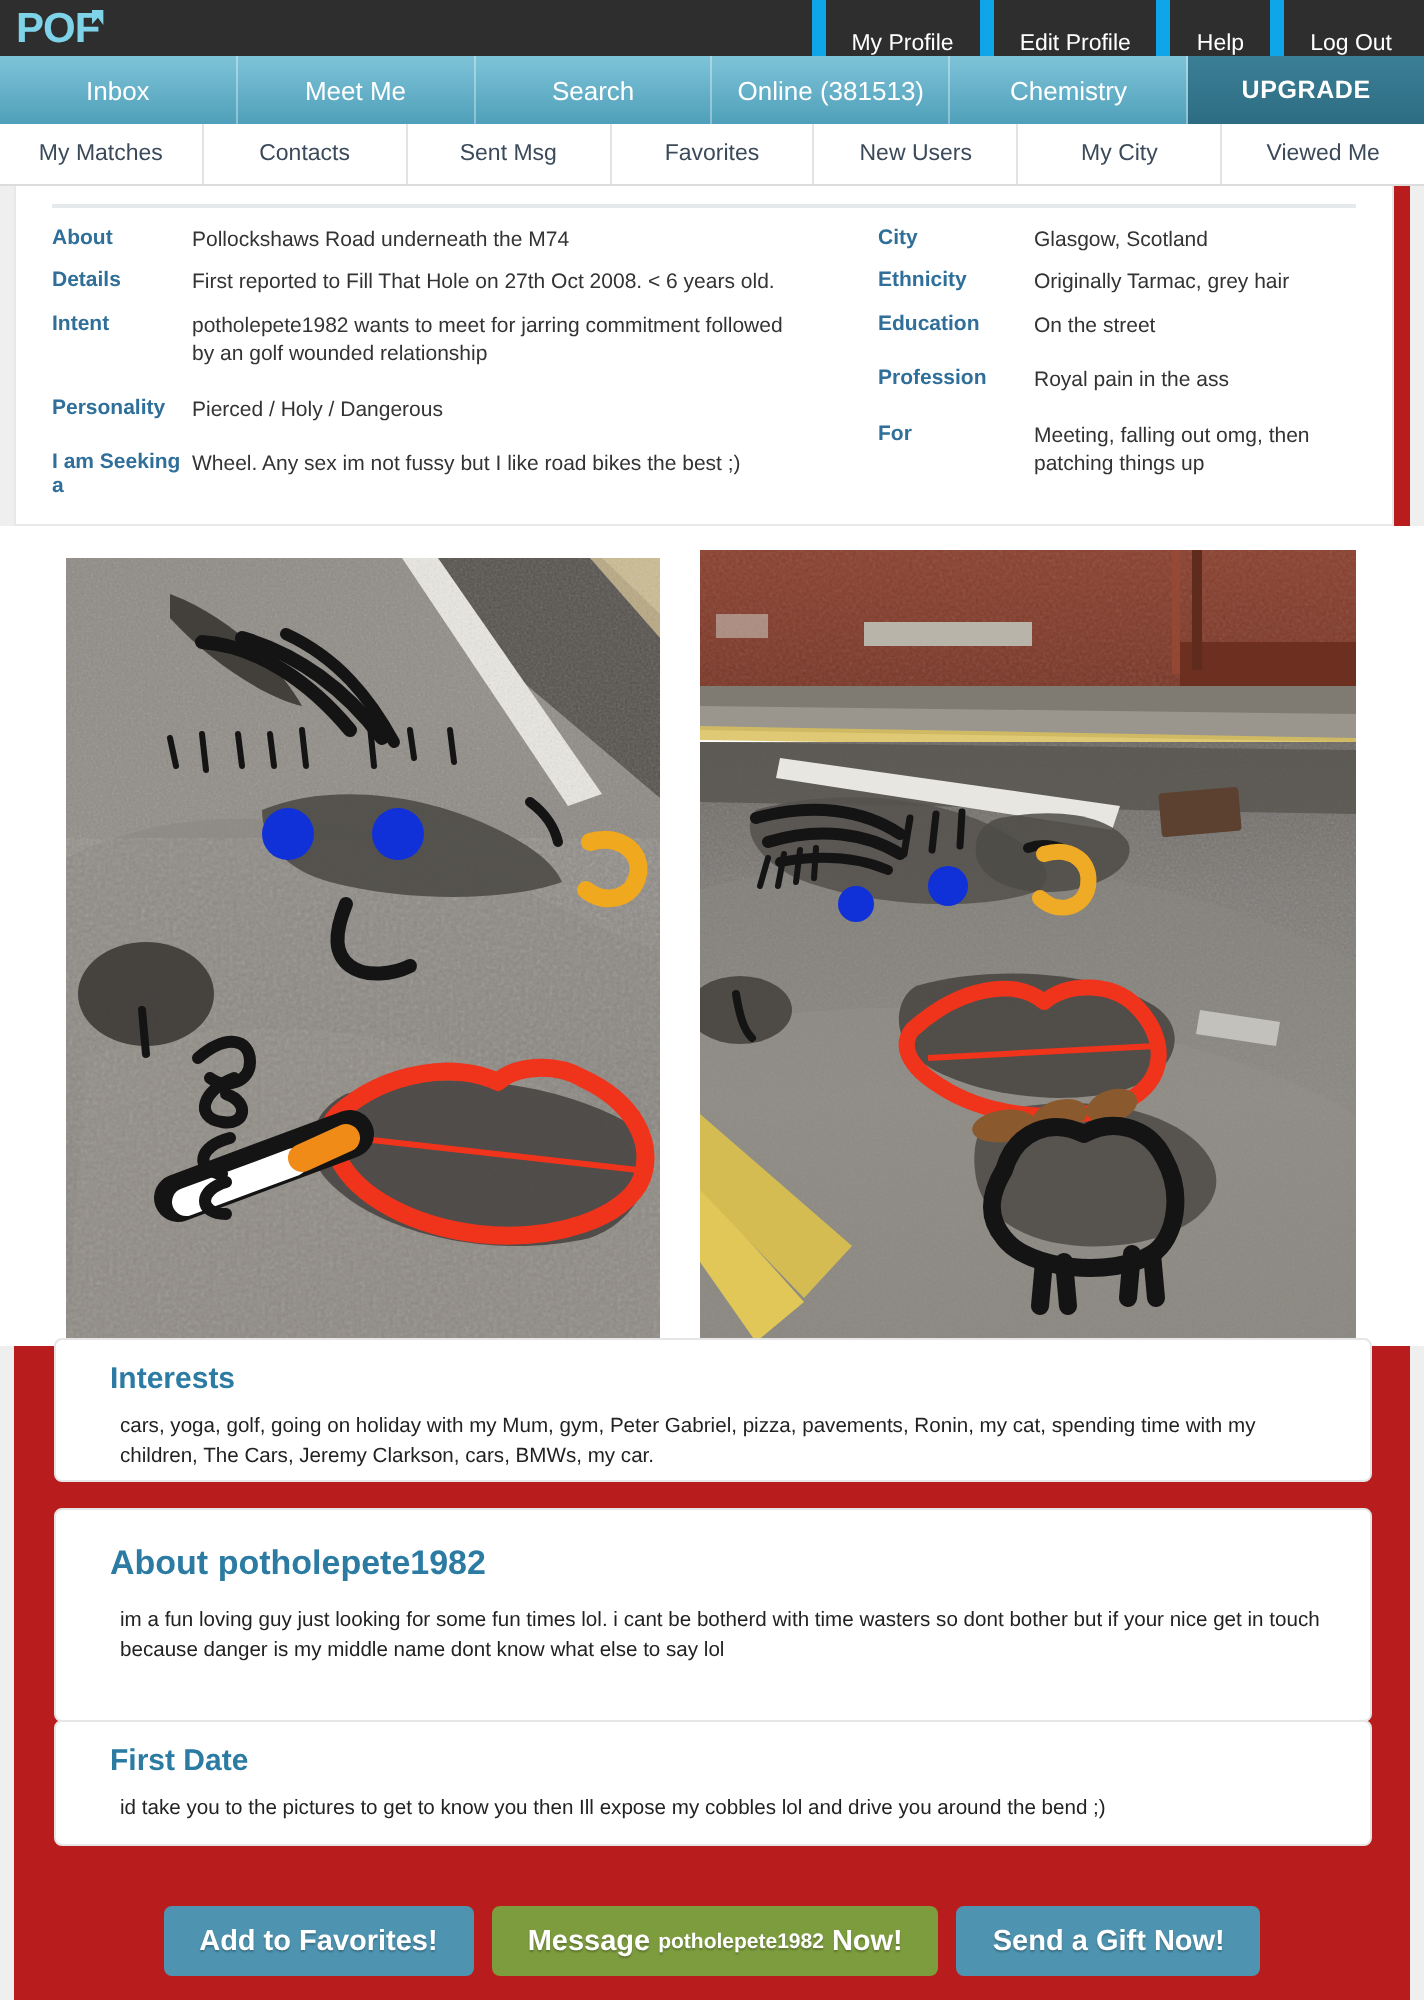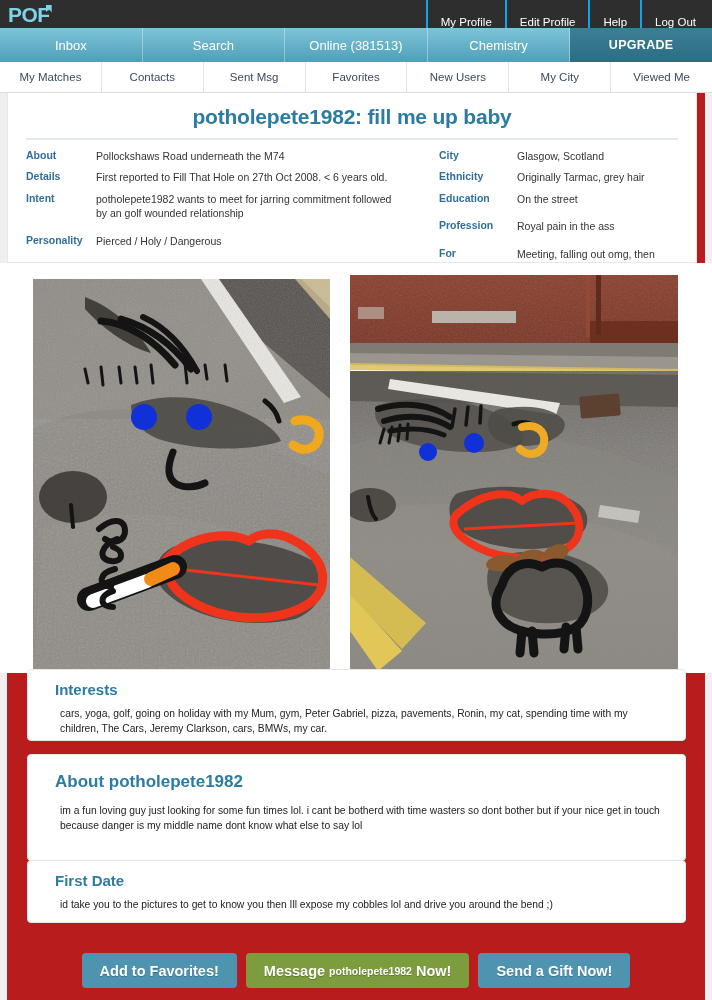--- a/index.html
+++ b/index.html
@@ -21,21 +21,21 @@
     color:#7fd3e8; line-height:1; position:relative; font-family:"Liberation Sans", sans-serif;
   }
   .logo .fishtail {
     position:absolute; right:-2px; top:1px; width:6px; height:8px;
     background:#7fd3e8; clip-path: polygon(0 0,100% 0,100% 100%,55% 55%,0 100%);
   }
   .topnav { margin-left:auto; display:flex; height:28px; }
   .topnav a {
     color:#ffffff; font-size:11.5px; text-decoration:none;
     display:flex; align-items:center; padding:16px 13px;
-    border-left:2px solid #0ea5e9; height:44px;
+    border-left:7px solid #0ea5e9; height:44px;
   }
   .topnav a:last-child { padding-right:16px; }
 
   
   .mainnav {
     position:absolute; top:28px; left:0; width:712px; height:34px;
     display:flex; background: linear-gradient(#7ec4d8, #57a8c2);
   }
   .mainnav .item {
     flex:1; display:flex; align-items:center; justify-content:center;
@@ -170,38 +170,38 @@
     <nav class="topnav">
       <a href="#">My Profile</a>
       <a href="#">Edit Profile</a>
       <a href="#">Help</a>
       <a href="#">Log Out</a>
     </nav>
   </div>
 
   <nav class="mainnav">
     <a href="#" class="item first">Inbox</a>
+    <a href="#" class="item">Meet Me</a>
     <a href="#" class="item">Search</a>
     <a href="#" class="item">Online (381513)</a>
     <a href="#" class="item">Chemistry</a>
     <a href="#" class="item upgrade">UPGRADE</a>
   </nav>
 
   <nav class="subnav">
     <a href="#" class="item">My Matches</a>
     <a href="#" class="item">Contacts</a>
     <a href="#" class="item">Sent Msg</a>
     <a href="#" class="item">Favorites</a>
     <a href="#" class="item">New Users</a>
     <a href="#" class="item">My City</a>
     <a href="#" class="item">Viewed Me</a>
   </nav>
 
   <section class="profile-card">
-    <h1 class="profile-title">potholepete1982: fill me up baby</h1>
     <div class="title-rule"></div>
 
     <div class="detail-grid">
 
       <div class="col col-left">
         <div class="drow">
           <span class="dlabel">About</span>
           <span class="dval">Pollockshaws Road underneath the M74</span>
         </div>
         <div class="drow">

